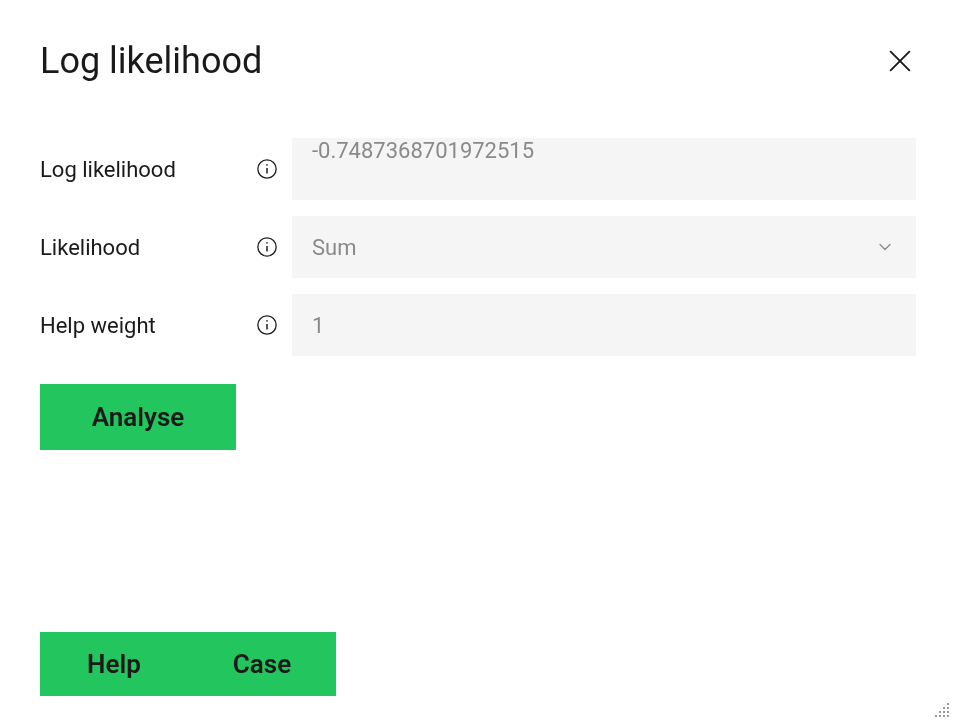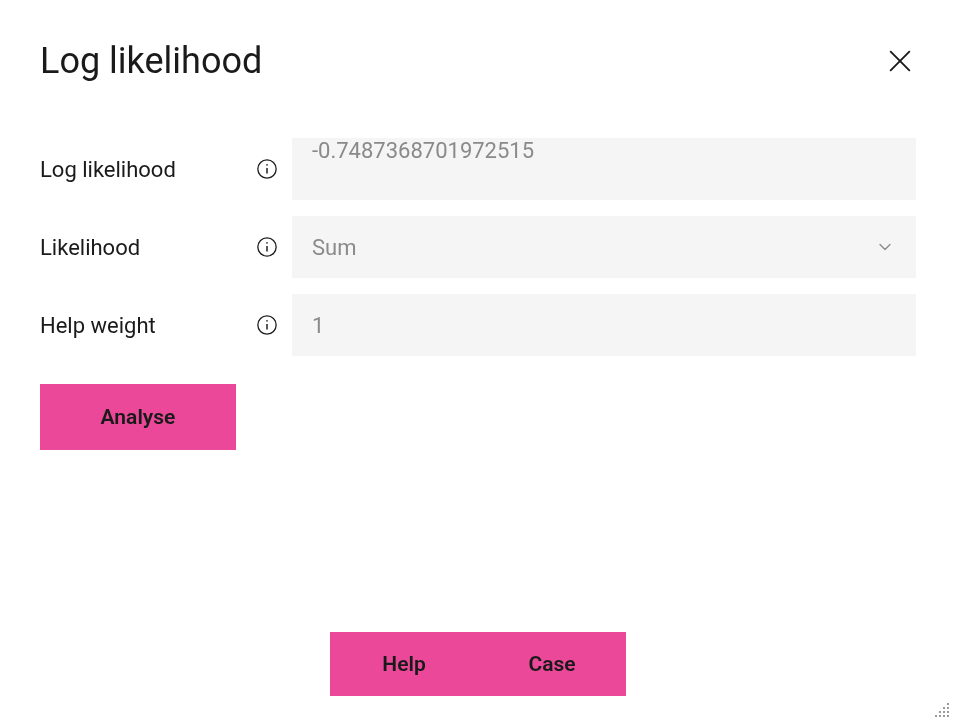--- a/index.html
+++ b/index.html
@@ -117,37 +117,37 @@
       justify-content: center;
     }
     .chevron svg {
       width: 20px;
       height: 20px;
     }
     .action-area {
       margin-top: 28px;
     }
     .btn {
-      background: #ec4899;
+      background: #22c55e;
       border: none;
       height: 66px;
       padding: 0 32px;
-      font-size: 21px;
+      font-size: 26px;
       font-weight: 600;
       color: #1a1a1a;
       cursor: pointer;
       font-family: inherit;
     }
     .btn-analyse {
       min-width: 196px;
     }
     .footer {
       margin-top: auto;
       display: flex;
-      justify-content: center;
+      justify-content: flex-start;
       padding-top: 20px;
     }
     .btn-footer {
       min-width: 148px;
       height: 64px;
     }
     .resize-grip {
       position: absolute;
       right: 6px;
       bottom: 6px;

